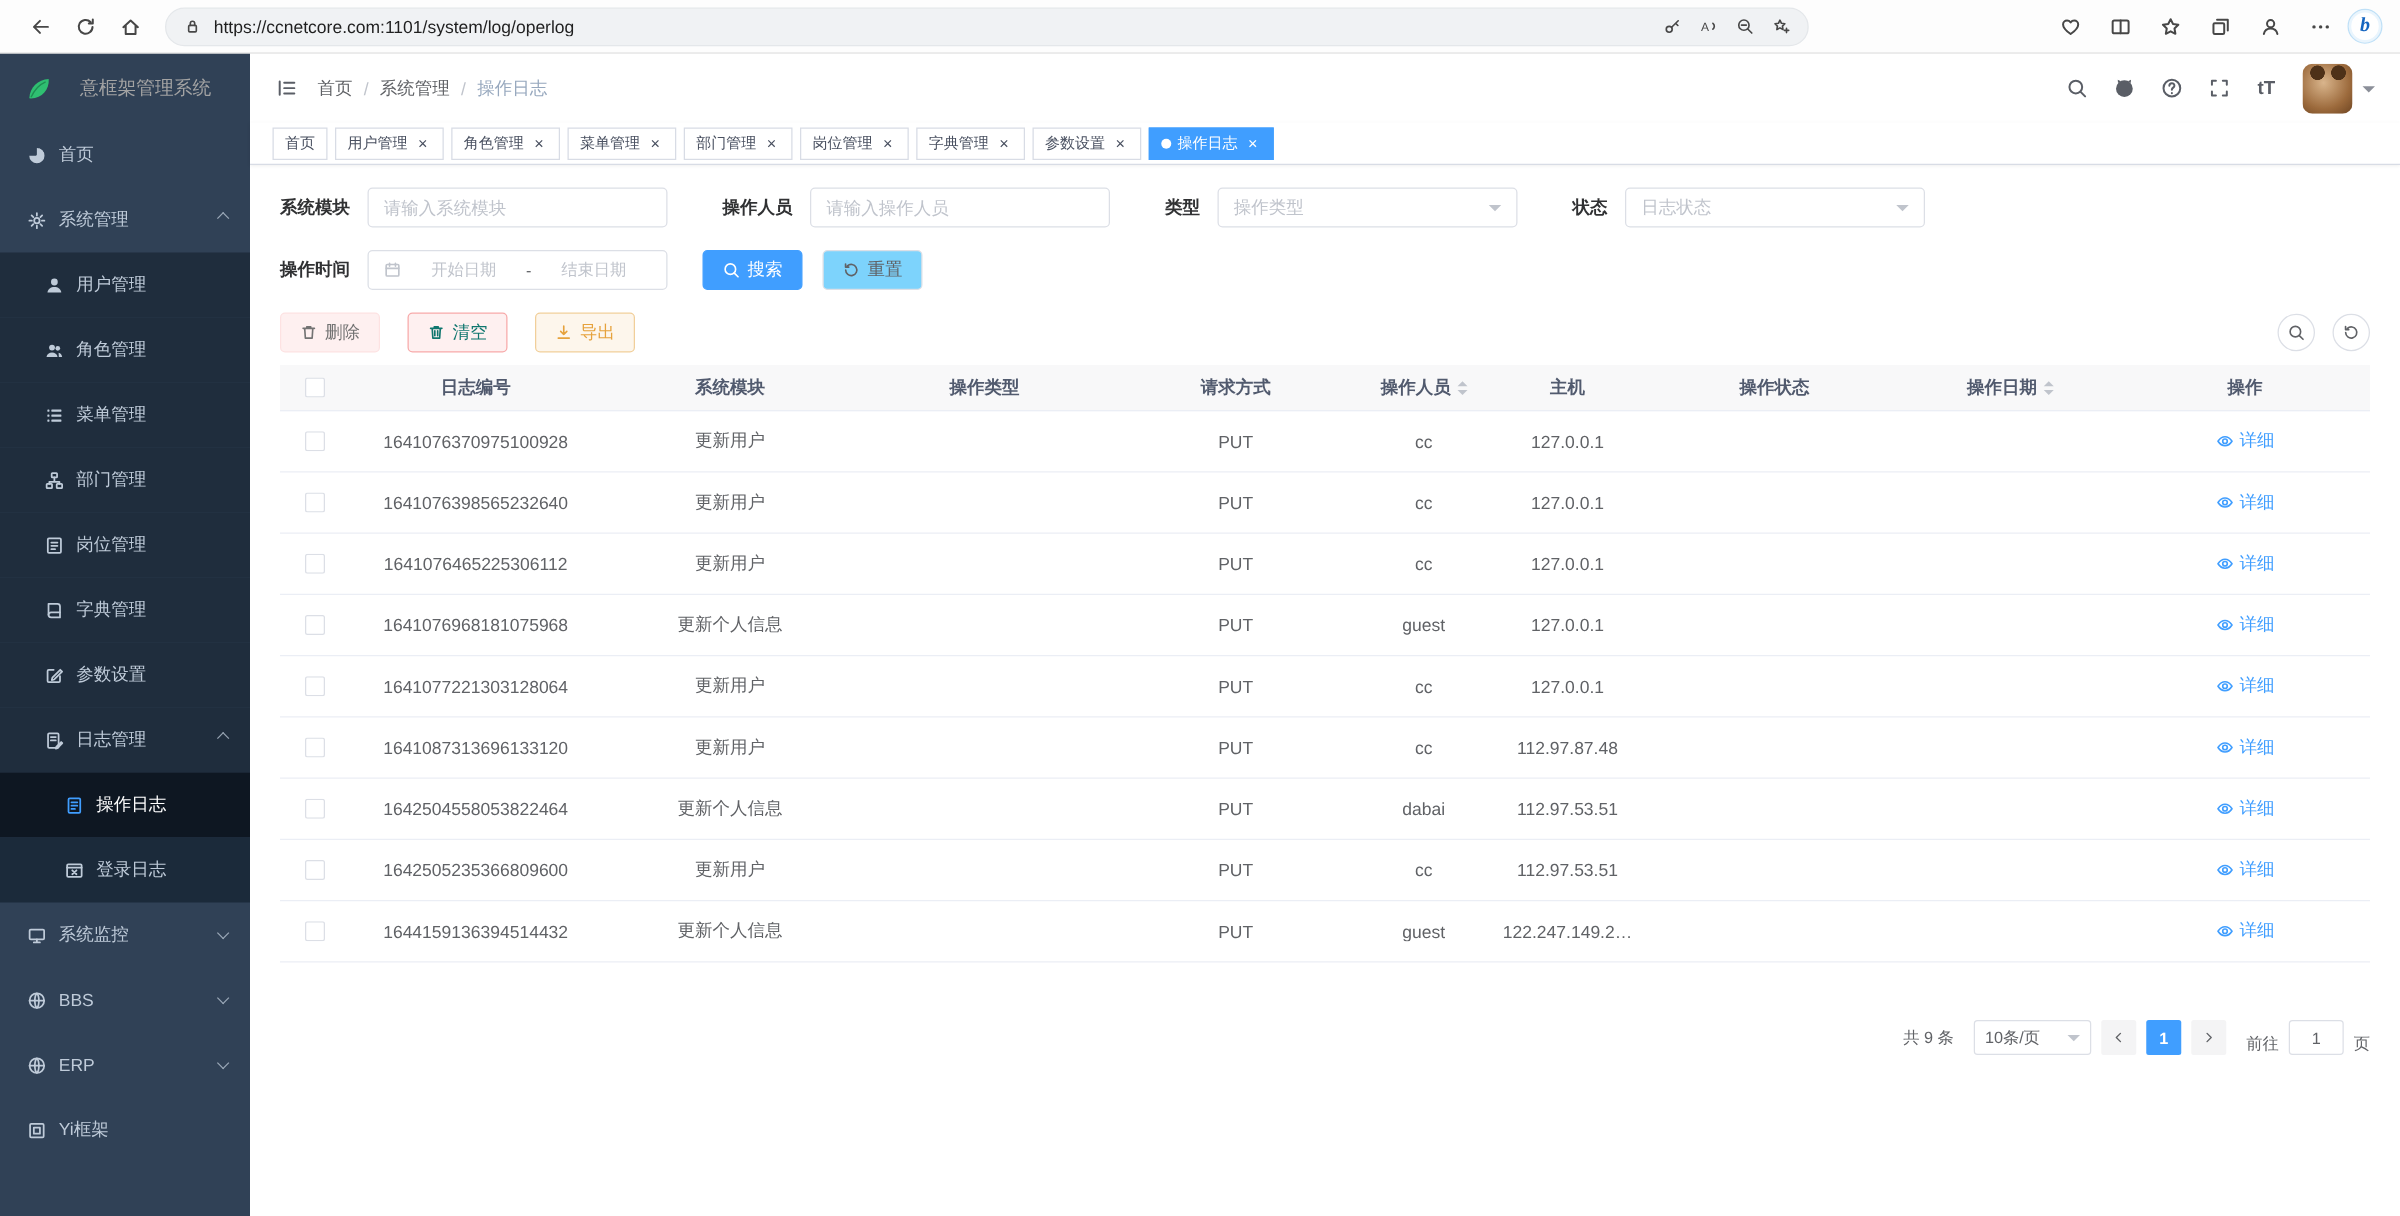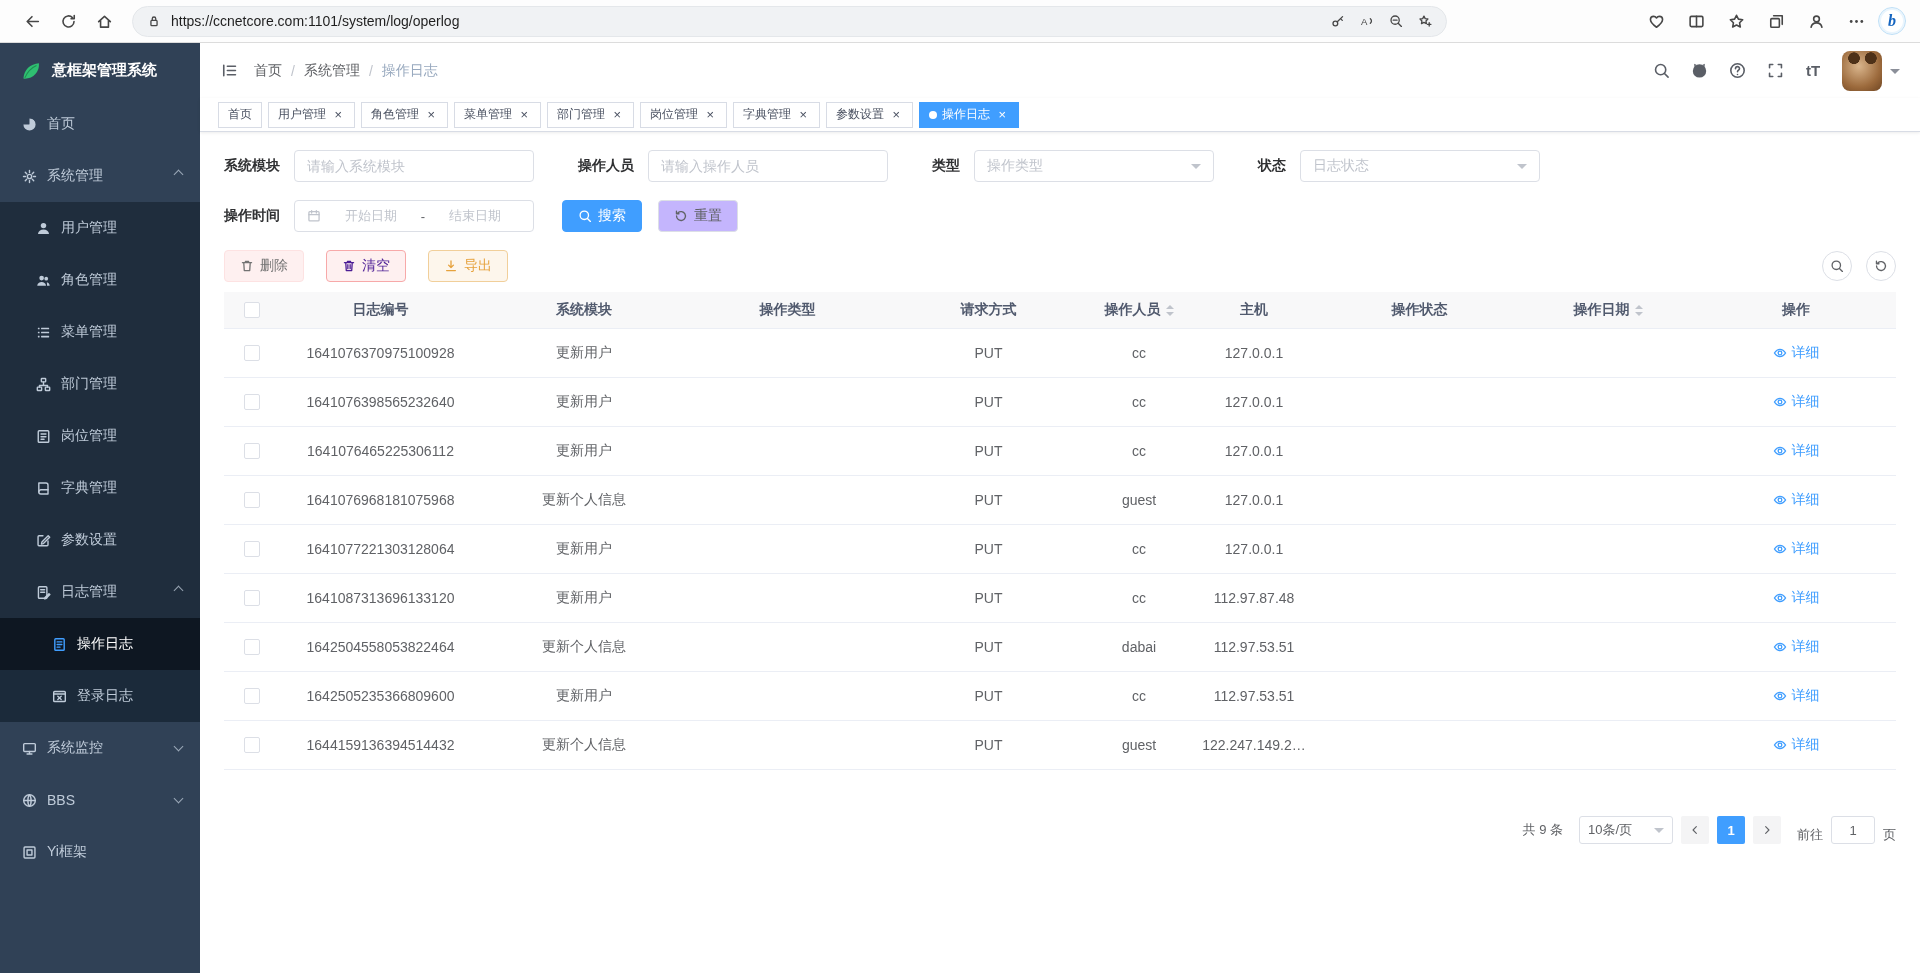--- a/index.html
+++ b/index.html
@@ -17,21 +17,21 @@
   .url{font-size:14px;color:#1f1f1f;margin-left:10px;flex:1;white-space:nowrap;overflow:hidden}
   .addr-ics{display:flex;align-items:center;gap:15px;color:#474747}
   .cright{margin-left:auto;display:flex;align-items:center;gap:4px}
   .copilot{width:28px;height:28px;border-radius:50%;background:#fff;border:1px solid #bfe0f7;box-shadow:0 0 0 2px #eaf5fd inset;
     display:flex;align-items:center;justify-content:center;color:#1565c0;font-weight:bold;font-style:italic;font-size:16px;
     font-family:"Liberation Serif",serif;cursor:pointer}
 
   
   .app{display:flex;height:930px}
   .sidebar{width:200px;background:#304156;flex:0 0 auto;overflow:hidden}
-  .logo{height:55px;display:flex;align-items:center;gap:10px;padding-left:20px;color:#ffffff;font-size:15px;font-weight:bold}
+  .logo{height:55px;display:flex;align-items:center;gap:22px;padding-left:20px;color:#a3a3a3;font-size:15px;font-weight:normal}
   .m-item{height:52px;display:flex;align-items:center;gap:10px;padding-left:22px;color:#bfcbd9;font-size:14px;position:relative;cursor:pointer;white-space:nowrap}
   .m-item .mi{width:15px;height:15px;flex:0 0 auto}
   .m-item.sub{background:#1f2d3d;padding-left:36px}
   .m-item.sub2{background:#1b2a3a;padding-left:52px}
   .m-item.active{background:#0e1722;color:#fff}
   .m-item.active .mi{color:#409eff}
   .chev{position:absolute;right:18px;top:21px;width:7px;height:7px;border-right:1.4px solid currentColor;border-bottom:1.4px solid currentColor;opacity:.75}
   .chev.up{transform:rotate(-135deg)}
   .chev.down{transform:rotate(45deg)}
 
@@ -62,26 +62,26 @@
   .flabel{font-size:14px;font-weight:bold;color:#303133;margin-right:14px;white-space:nowrap}
   .inp{width:240px;height:32px;border:1px solid #dcdfe6;border-radius:4px;background:#fff;display:flex;align-items:center;padding:0 12px;color:#606266}
   .inp input{border:0;outline:0;width:100%;font-size:14px;color:#606266;background:transparent;font-family:inherit}
   .inp input::placeholder{color:#c0c4cc}
   .sel{justify-content:space-between;cursor:pointer}
   .sel .ph{font-size:14px;color:#c0c4cc}
   .sc{width:0;height:0;border:5px solid transparent;border-top-color:#c0c4cc;margin-top:5px}
   .dates{gap:4px;color:#c0c4cc}
   .dates .d{font-size:13px;color:#c0c4cc;flex:1;text-align:center}
   .dates .dash{color:#606266;font-size:13px}
-  .btn{height:32px;padding:0 15px;border-radius:4px;border:1px solid #dcdfe6;background:#c4b5fd;color:#606266;font-size:14px;
+  .btn{height:32px;padding:0 15px;border-radius:4px;border:1px solid #dcdfe6;background:#7dd3fc;color:#606266;font-size:14px;
     display:inline-flex;align-items:center;gap:6px;cursor:pointer;font-family:inherit;white-space:nowrap}
   .btn-primary{background:#409eff;border-color:#409eff;color:#fff;margin-left:28px}
   .btn-reset{margin-left:16px}
   .btn-del{background:#fef0f0;border-color:#fde2e2;color:#737373;cursor:not-allowed}
-  .btn-clear{background:#fef0f0;border-color:#f7a9a9;color:#4c1d95}
+  .btn-clear{background:#fef0f0;border-color:#f7a9a9;color:#0f766e}
   .btn-export{background:#fdf6ec;border-color:#f1cf9a;color:#e6a23c}
   .toolbar{display:flex;align-items:center;margin-bottom:10px}
   .toolbar .btn{margin-right:22px}
   .spacer{flex:1}
   .circle{width:30px;height:30px;border-radius:50%;border:1px solid #dcdfe6;background:#fff;display:flex;align-items:center;justify-content:center;color:#606266;cursor:pointer}
   .circle + .circle{margin-left:14px}
 
   .thead{display:flex;align-items:center;height:37px;background:#f8f8f9;color:#515a6e;font-size:14px;font-weight:bold;border-bottom:1px solid #ebeef5}
   .trow{display:flex;align-items:center;height:49px;border-bottom:1px solid #ebeef5;font-size:14px;color:#606266}
   .cell{display:flex;align-items:center;justify-content:center;text-align:center;padding:0 4px;overflow:hidden;white-space:nowrap}
@@ -303,20 +303,28 @@
       <div class="m-item">
         <svg class="ic mi" viewBox="0 0 16 16" stroke-width="1.2">
             <circle cx="8" cy="8" r="6.2"></circle>
             <path d="M1.8 8h12.4M8 1.8c2.3 2.1 2.3 10.3 0 12.4-2.3-2.1-2.3-10.3 0-12.4z"></path>
           </svg>
         <span>BBS</span>
         <i class="chev down"></i>
       </div>
       <div class="m-item">
         <svg class="ic mi" viewBox="0 0 16 16" stroke-width="1.2">
+            <circle cx="8" cy="8" r="6.2"></circle>
+            <path d="M1.8 8h12.4M8 1.8c2.3 2.1 2.3 10.3 0 12.4-2.3-2.1-2.3-10.3 0-12.4z"></path>
+          </svg>
+        <span>ERP</span>
+        <i class="chev down"></i>
+      </div>
+      <div class="m-item">
+        <svg class="ic mi" viewBox="0 0 16 16" stroke-width="1.2">
             <rect x="2.2" y="2.2" width="11.6" height="11.6" rx="1"></rect>
             <rect x="5.4" y="5.4" width="5.2" height="5.2"></rect>
           </svg>
         <span>Yi框架</span>
       </div>
     </div>
   </div>
 
   <div class="main">
     <div class="navbar">

